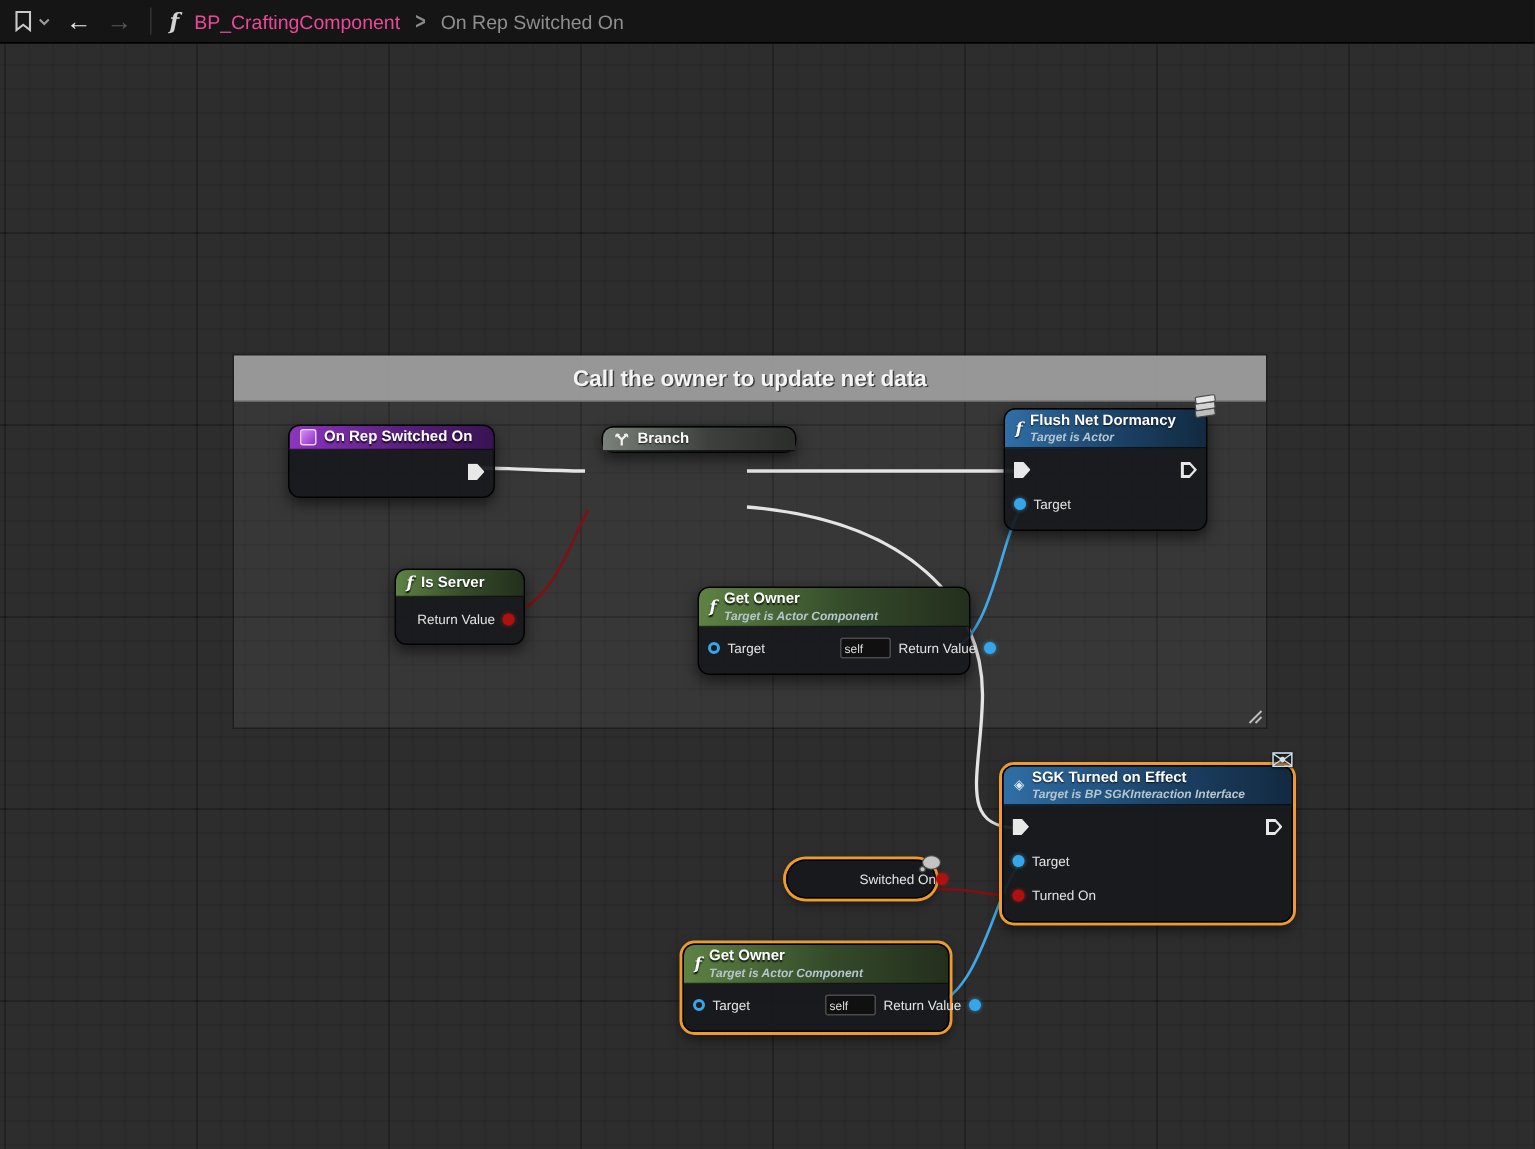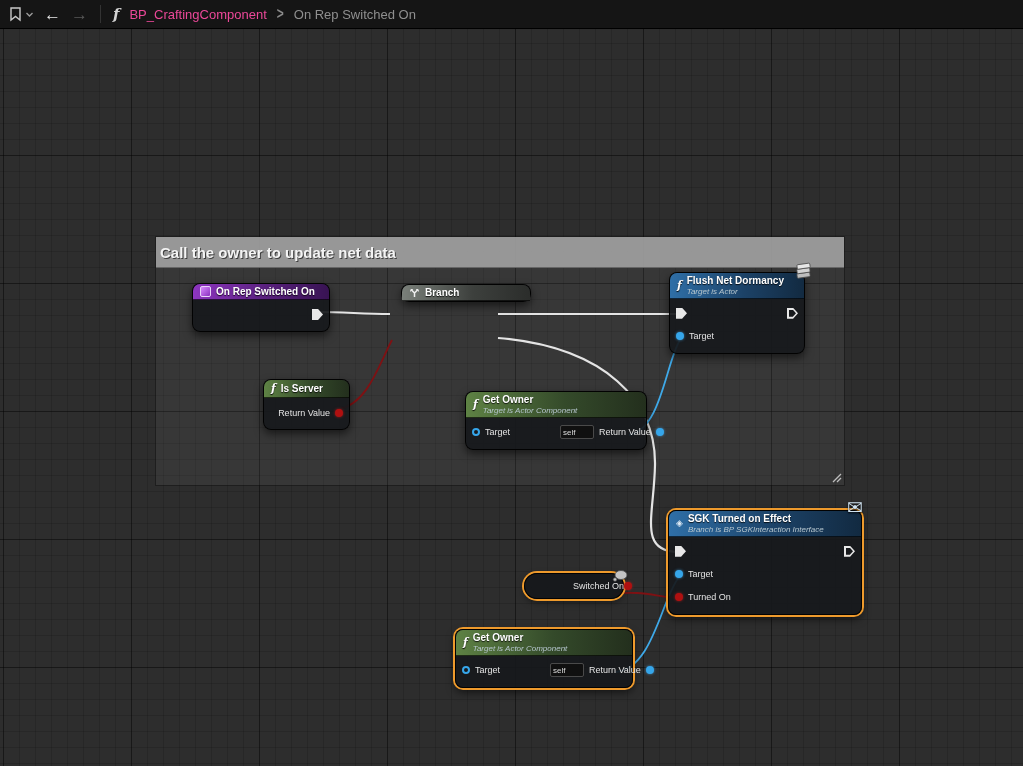--- a/index.html
+++ b/index.html
@@ -26,37 +26,37 @@
       linear-gradient(90deg, rgba(0,0,0,0.38) 1px, transparent 1px),
       linear-gradient(rgba(0,0,0,0.13) 1px, transparent 1px),
       linear-gradient(90deg, rgba(0,0,0,0.13) 1px, transparent 1px);
     background-size:128px 128px,128px 128px,16px 16px,16px 16px;
     background-position:3px -2px,3px -2px,3px -2px,3px -2px;z-index:0;}
 
   
   .comment{position:absolute;left:155px;top:236px;width:688px;height:248px;
     background:rgba(145,145,145,0.10);border:1px solid rgba(0,0,0,0.45);z-index:1;}
   .comment-header{height:30px;background:rgba(160,160,160,0.92);display:flex;align-items:center;
-    padding:0 4px;border-bottom:1px solid rgba(70,70,70,0.6);cursor:move;}
+    padding:0 19px;border-bottom:1px solid rgba(70,70,70,0.6);cursor:move;justify-content:center;}
   .comment-title{font-size:15px;font-weight:bold;color:#f4f4f4;text-shadow:1px 1px 0 rgba(0,0,0,0.6);}
   .comment-resize{position:absolute;right:2px;bottom:2px;width:12px;height:12px;cursor:nwse-resize;}
 
   
   .wires{position:absolute;left:0;top:0;z-index:2;pointer-events:none;}
   .wires path{pointer-events:stroke;}
 
   
   .node{position:absolute;z-index:3;border-radius:8px;border:1px solid rgba(0,0,0,0.9);
     background:rgba(23,25,28,0.93);box-shadow:0 4px 9px rgba(0,0,0,0.55);}
   .node.selected{box-shadow:0 0 0 2px var(--sel),0 4px 9px rgba(0,0,0,0.6);}
   .hdr{border-radius:7px 7px 0 0;padding:2px 7px;display:flex;align-items:center;gap:5px;
     border-bottom:1px solid rgba(0,0,0,0.65);}
   .hdr .col{display:flex;flex-direction:column;line-height:1.15;}
   .node-title{font-size:10px;font-weight:bold;color:#fff;text-shadow:0 1px 1px rgba(0,0,0,0.8);white-space:nowrap;}
-  .node-sub{font-size:8px;font-style:italic;color:#b6c6ce;white-space:nowrap;}
+  .node-sub{font-size:8px;font-style:italic;color:#b6c6ce;white-space:nowrap;font-weight:bold;}
   .hdr-purple{background:linear-gradient(90deg,#8d35c0 0%,#58207c 55%,#381353 100%);}
   .hdr-gray{background:linear-gradient(90deg,#7a807a 0%,#3d403d 55%,#2b2d2b 100%);}
   .hdr-blue{background:linear-gradient(90deg,#2f6fa7 0%,#1c4267 55%,#122a41 100%);}
   .hdr-green{background:linear-gradient(90deg,#5e8244 0%,#344a2a 55%,#232f1d 100%);}
   .ficon{font-family:"DejaVu Serif",serif;font-style:italic;font-weight:bold;font-size:11px;color:#fff;
     text-shadow:0 1px 1px #000;}
   .event-icon{width:9px;height:9px;border-radius:2px;background:linear-gradient(135deg,#d98aff,#8a2fc0);
     border:1px solid #e8d2f8;display:inline-block;}
   .iface-icon{font-size:9px;color:#dfeaf4;}
   .body{padding:3px 6px 5px 6px;}
@@ -224,21 +224,21 @@
       </span>
     </div>
   </div>
 </div>
 
 <div class="node selected" style="left:668px;top:510px;width:192px;">
   <div class="hdr hdr-blue">
     <span class="iface-icon">◈</span>
     <span class="col">
       <span class="node-title">SGK Turned on Effect</span>
-      <span class="node-sub">Branch is BP SGKInteraction Interface</span>
+      <span class="node-sub">Target is BP SGKInteraction Interface</span>
     </span>
   </div>
   <div class="body">
     <div class="prow split">
       <span class="pexec">
           <span class="s1"></span>
         </span>
       <span class="pexec hollow">
           <span class="s1"></span>
           <span class="s2"></span>

